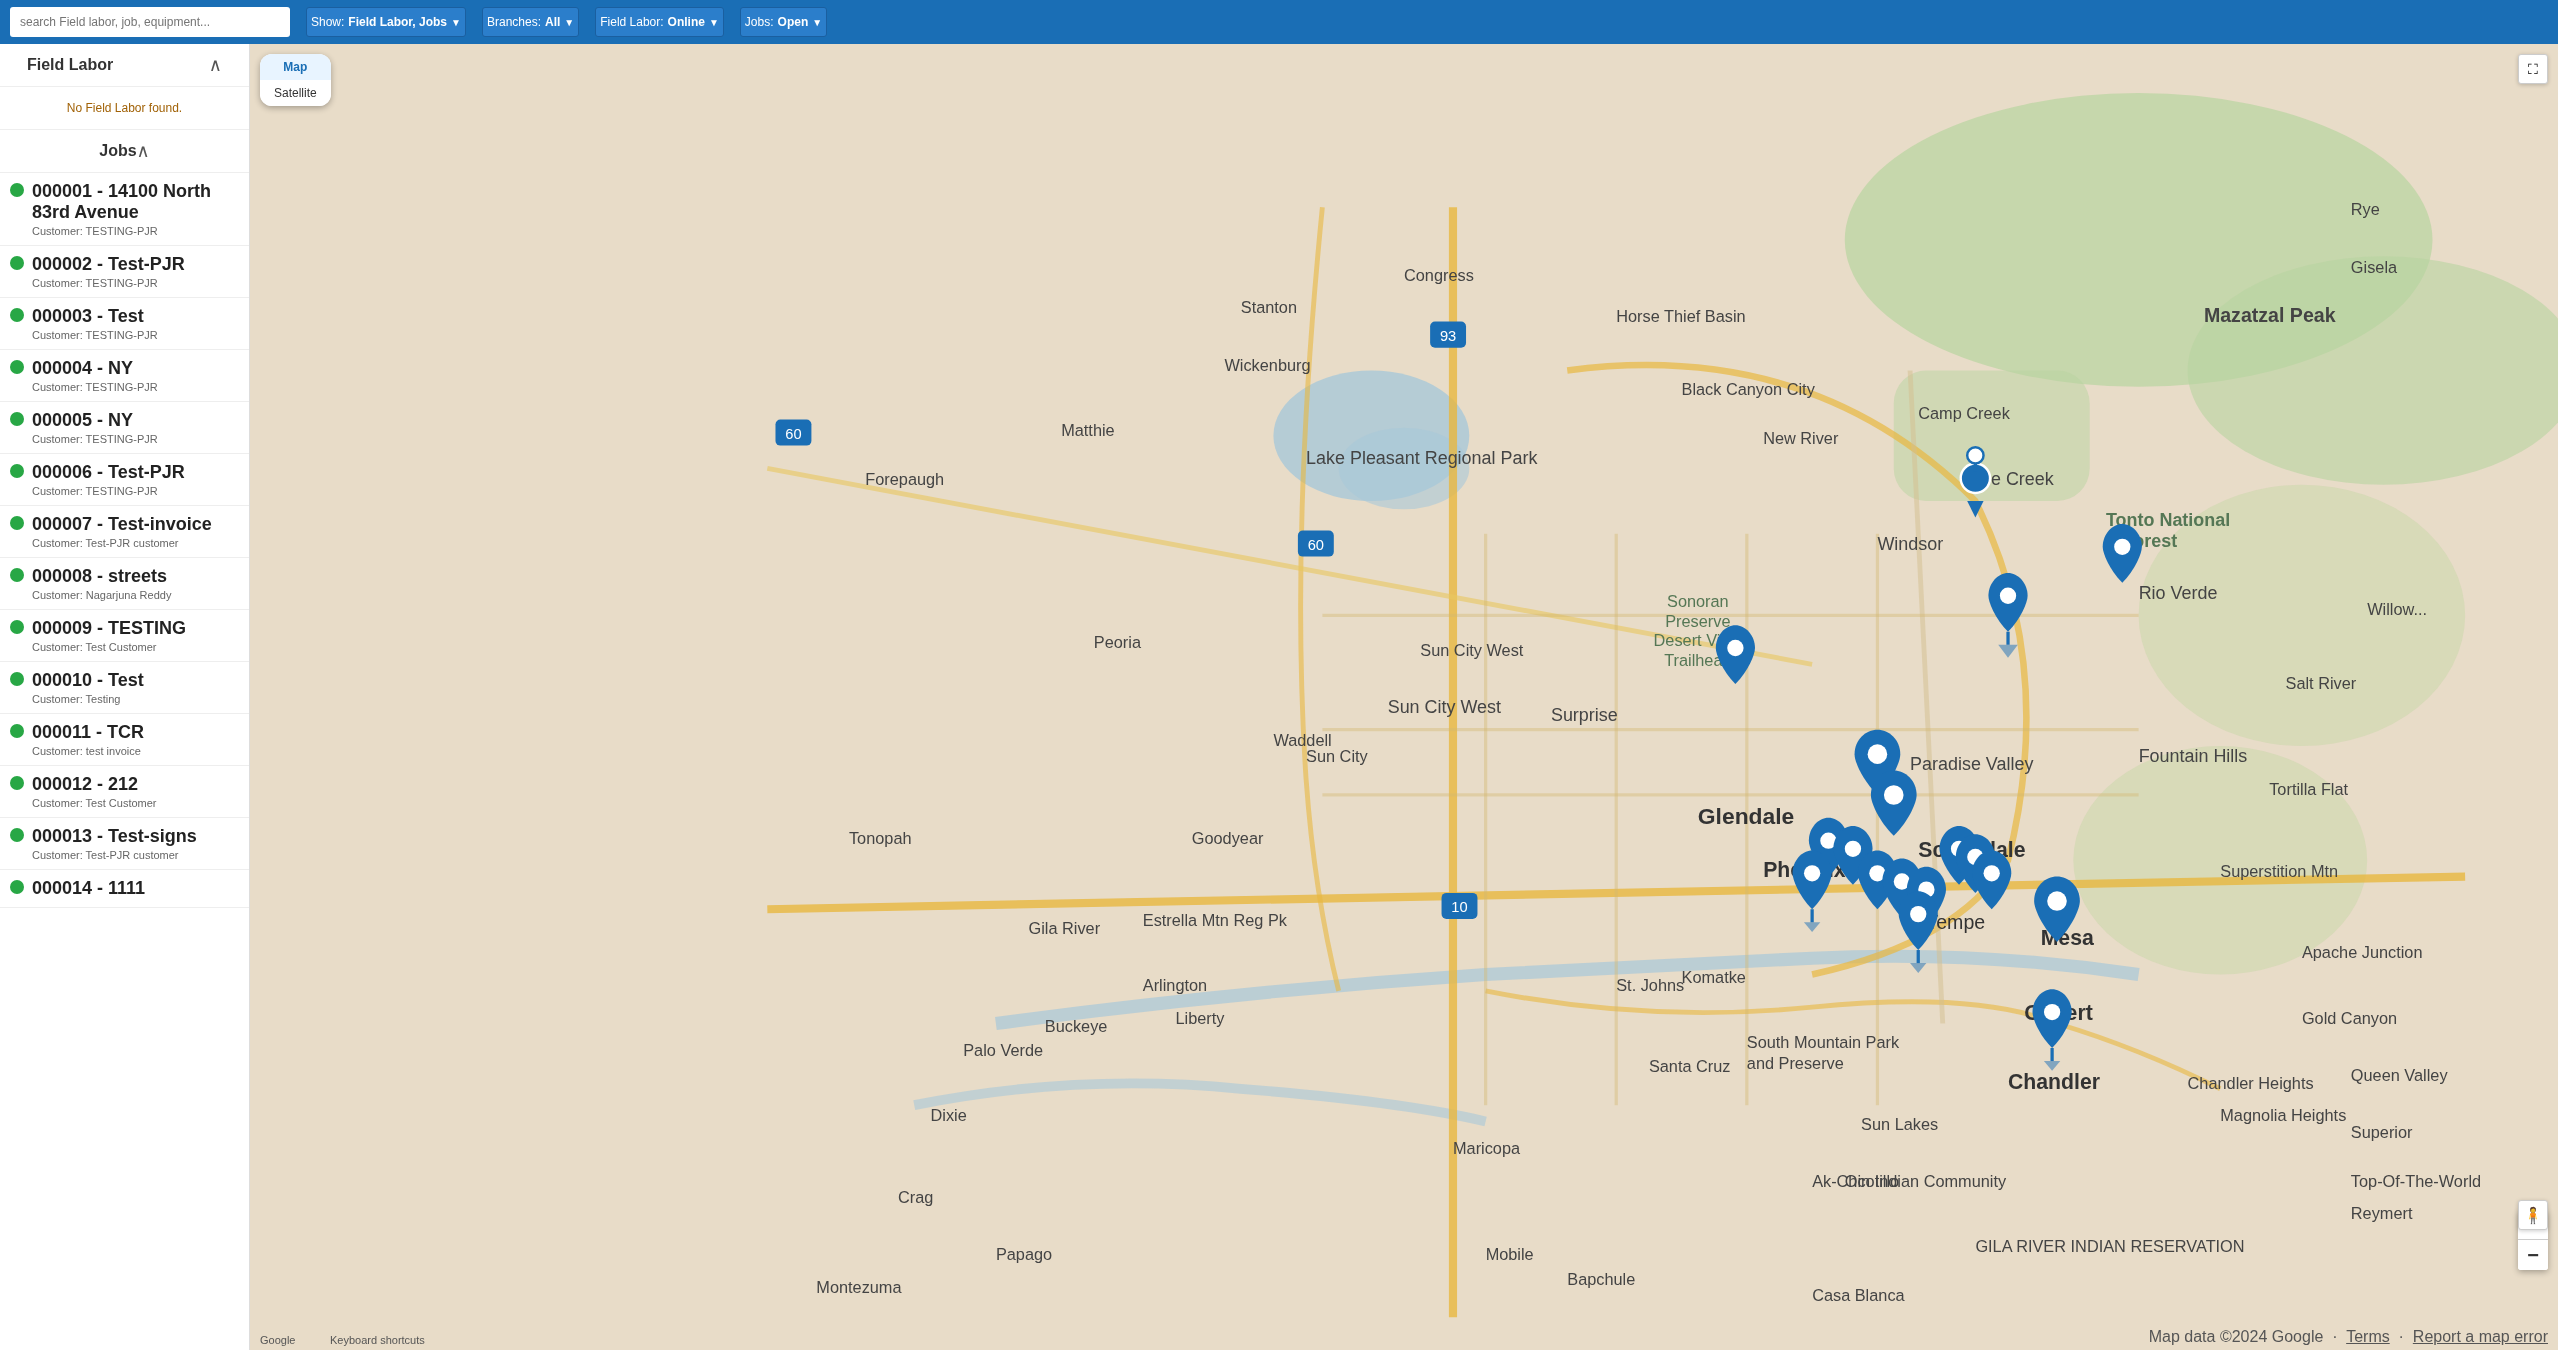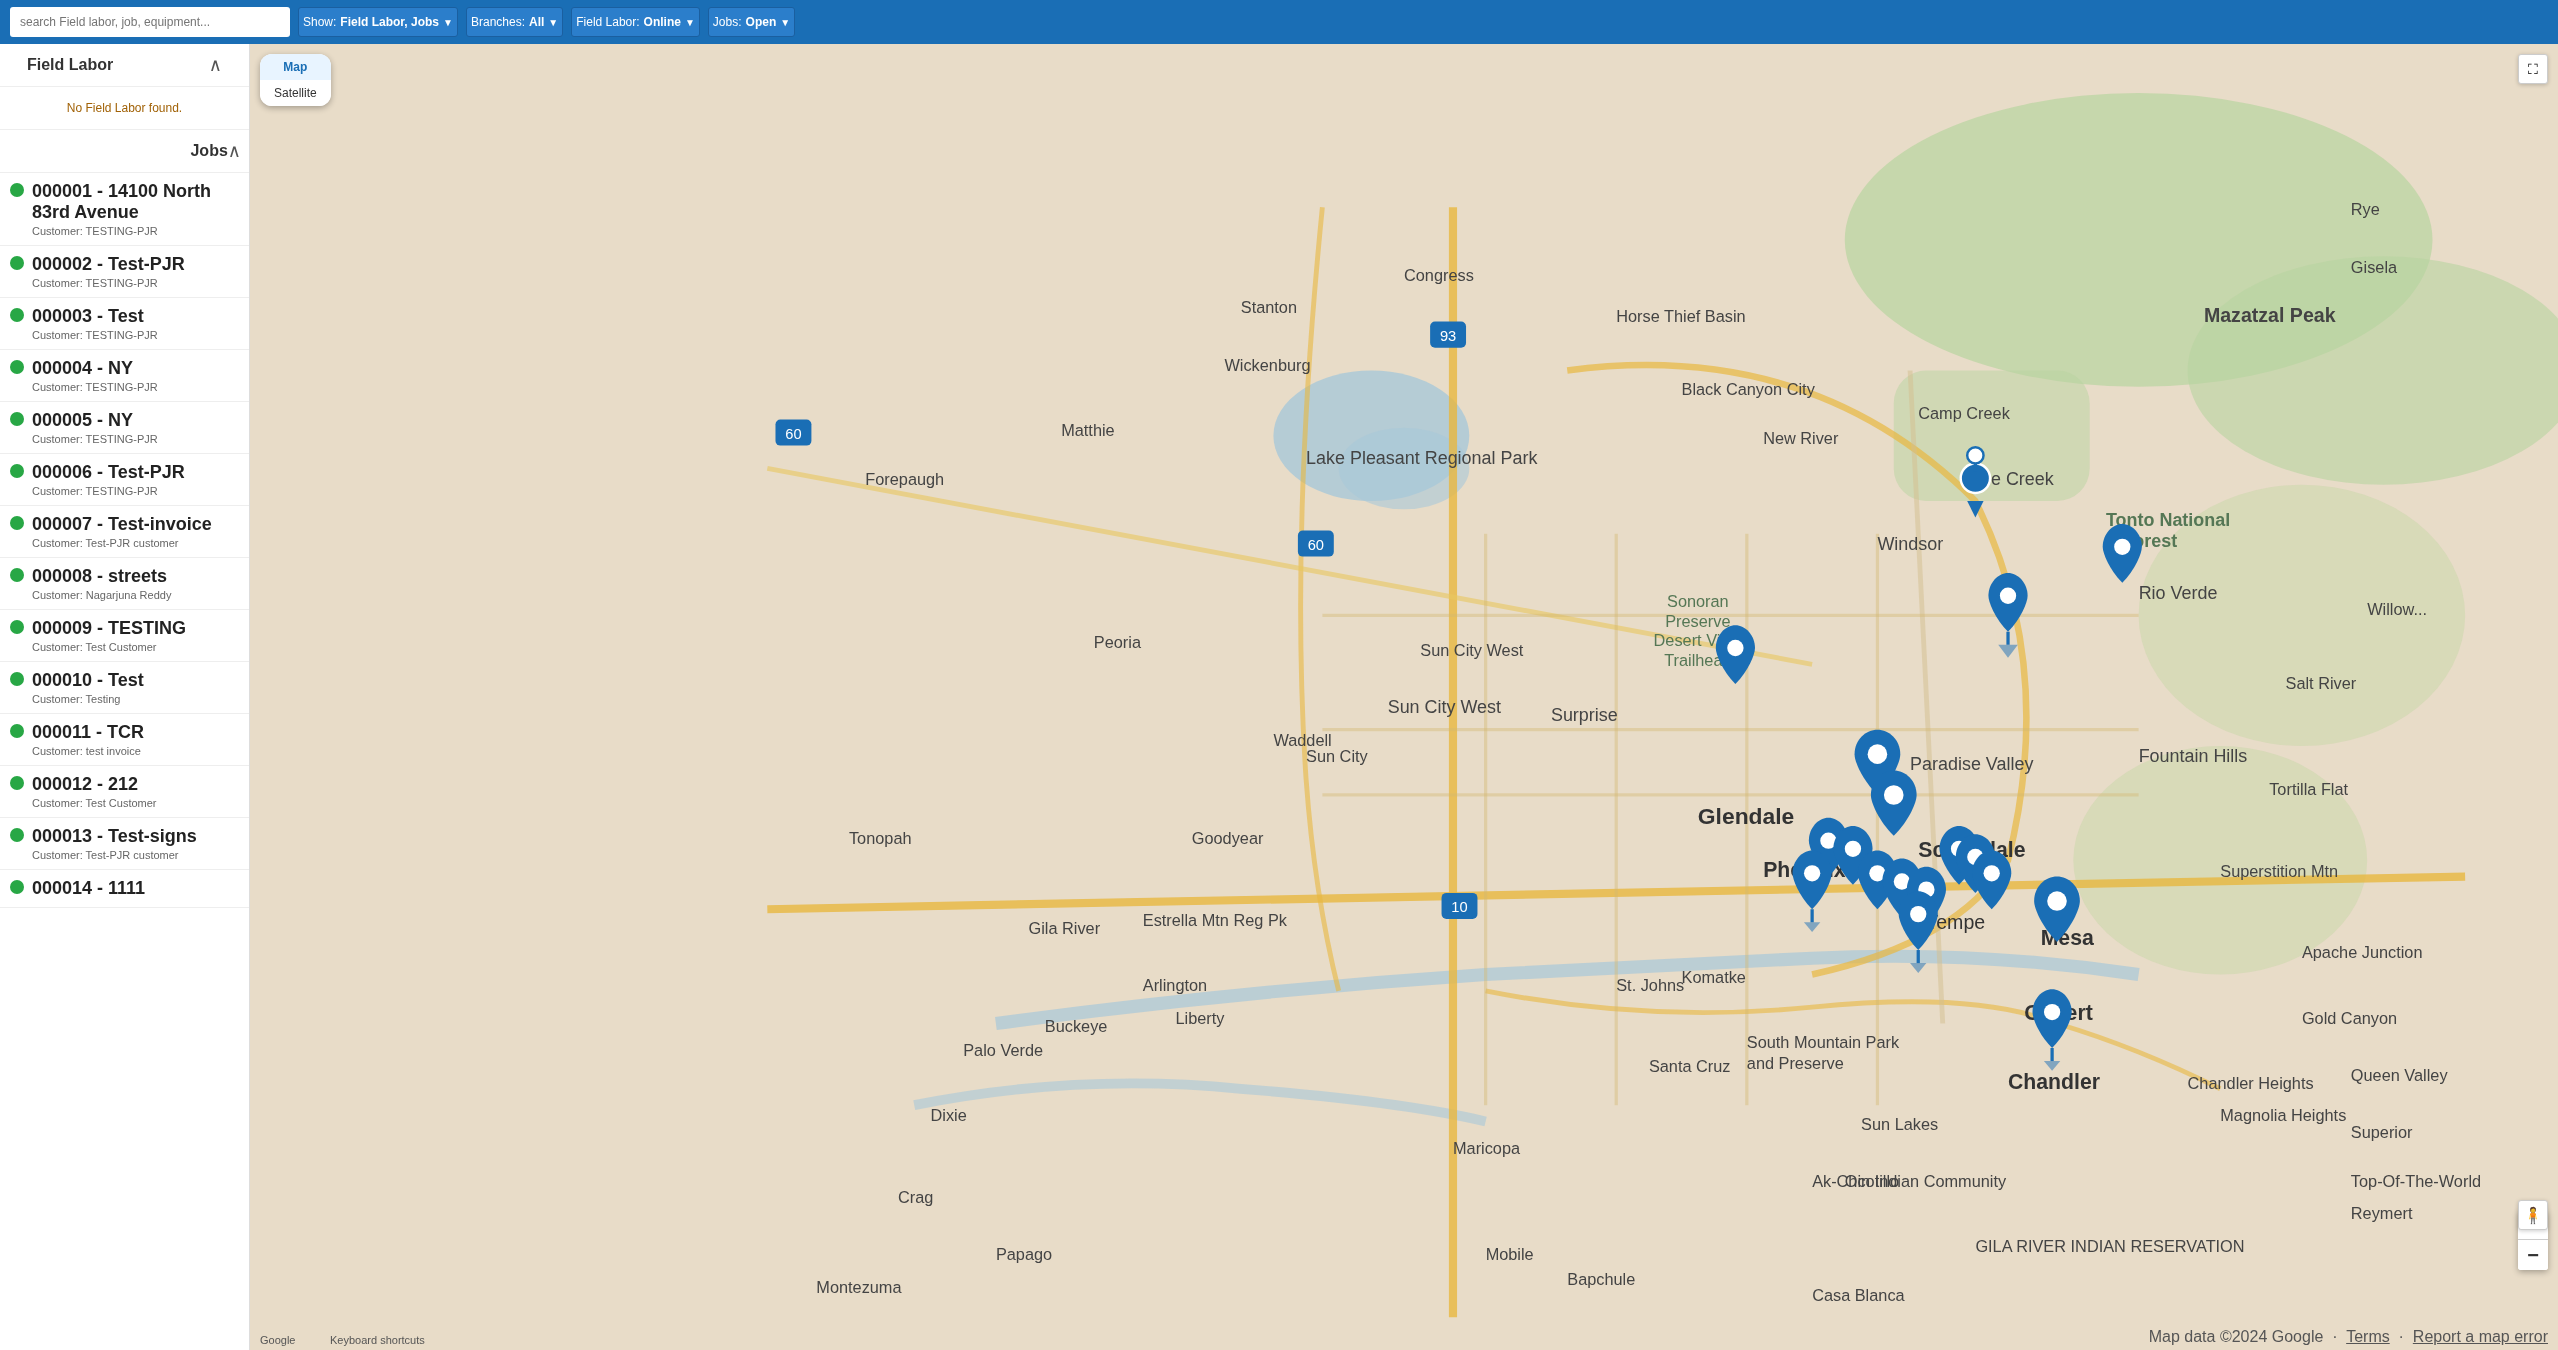--- a/index.html
+++ b/index.html
@@ -4,21 +4,21 @@
   <style>
     * { box-sizing: border-box; margin: 0; padding: 0; }
     body { font-family: Arial, sans-serif; font-size: 13px; display: flex; flex-direction: column; height: 100vh; overflow: hidden; }
 
     
     #topbar {
       background: #1a6eb5;
       display: flex;
       align-items: center;
       padding: 6px 10px;
-      gap: 8px;
+      gap: 16px;
       flex-shrink: 0;
       height: 44px;
     }
     #search-box {
       flex: 0 0 280px;
       height: 30px;
       border: none;
       border-radius: 3px;
       padding: 0 10px;
       font-size: 12px;
@@ -81,22 +81,22 @@
       text-align: center;
       color: #a16207;
       padding: 14px 10px;
       font-size: 12px;
       border-bottom: 1px solid #eee;
     }
 
     .jobs-section-header {
       display: flex;
       align-items: center;
-      justify-content: flex-end;
-      padding: 10px 8px;
+      justify-content: center;
+      padding: 10px 0;
       border-bottom: 1px solid #eee;
       background: #fff;
     }
     .jobs-section-title {
       font-size: 16px;
       font-weight: bold;
       color: #333;
     }
 
     .job-item {

